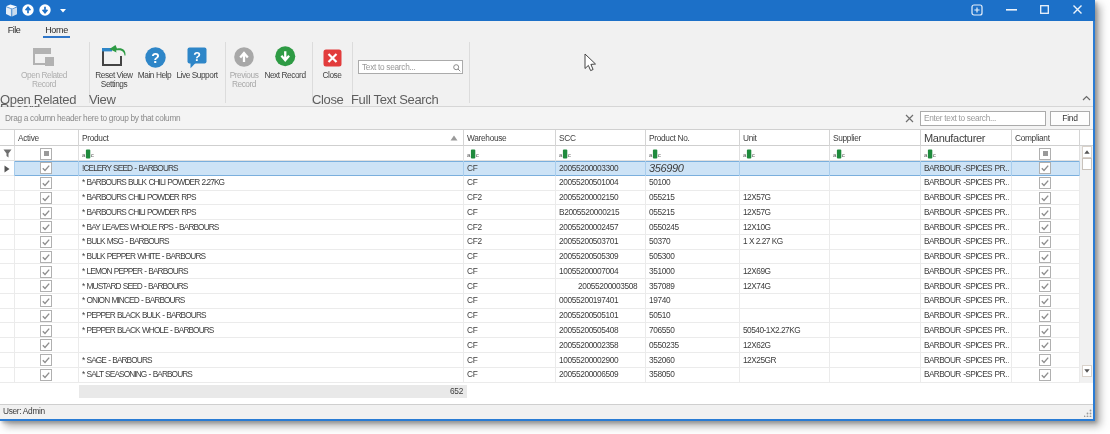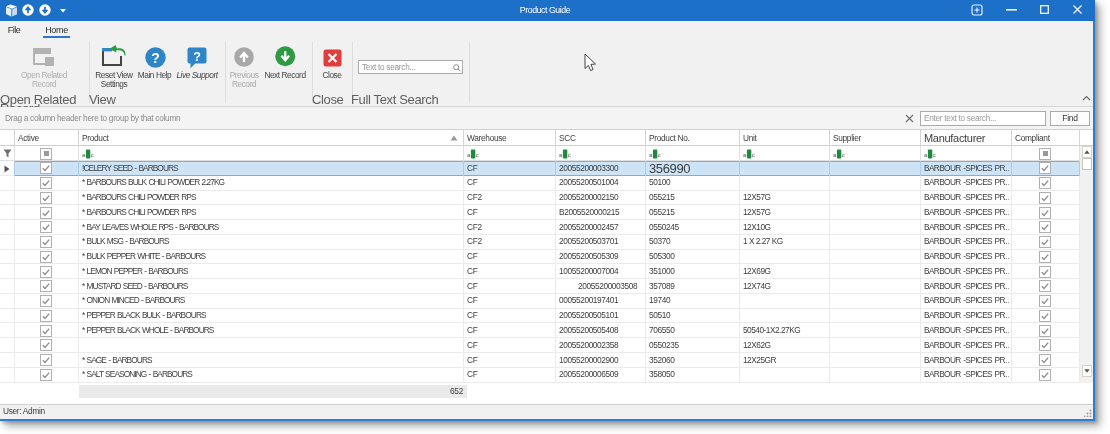--- a/index.html
+++ b/index.html
@@ -26,21 +26,20 @@
 <circle cx="6" cy="6" r="5.7" fill="#fff"></circle>
 <path d="M6 9.2 L6 4.2 M3.6 6.2 L6 3.4 L8.4 6.2" stroke="#1c70c8" stroke-width="1.7" fill="none"></path>
 </svg>
 <svg class="abs" style="left:39px;top:4px" width="12" height="12" viewBox="0 0 12 12">
 <circle cx="6" cy="6" r="5.7" fill="#fff"></circle>
 <path d="M6 2.8 L6 7.8 M3.6 5.8 L6 8.6 L8.4 5.8" stroke="#1c70c8" stroke-width="1.7" fill="none"></path>
 </svg>
 <svg class="abs" style="left:59px;top:8px" width="8" height="5" viewBox="0 0 8 5">
 <polygon points="1,1 7,1 4,4.5" fill="#fff"></polygon>
 </svg>
-<div style="position:absolute;left:395px;top:3px;width:300px;height:15px;text-align:center;color:#ffffff;font-size:8.8px;letter-spacing:-0.45px;line-height:15px;">Product Guide</div>
 <svg class="abs" style="left:971px;top:4px" width="12" height="12" viewBox="0 0 12 12">
 <rect x="1" y="1" width="10" height="10" rx="2" fill="none" stroke="#e8f0fa" stroke-width="1.2"></rect>
 <path d="M6 3.4 L6 8.6 M3.4 6 L8.6 6" stroke="#e8f0fa" stroke-width="1.2"></path>
 </svg>
 <svg class="abs" style="left:1006px;top:9px" width="11" height="2" viewBox="0 0 11 2">
 <rect width="11" height="1.6" fill="#eef4fb"></rect>
     </svg>
 <svg class="abs" style="left:1040px;top:5px" width="9" height="9" viewBox="0 0 9 9">
 <rect x="0.7" y="0.7" width="7.6" height="7.6" fill="none" stroke="#eef4fb" stroke-width="1.3"></rect>
     </svg>
@@ -73,21 +72,21 @@
 <svg class="abs" style="left:144.8px;top:46.6px" width="21" height="21" viewBox="0 0 21 21">
 <circle cx="10.5" cy="10.5" r="10.2" fill="#2e86c8"></circle>
 <text x="10.5" y="15.5" font-size="14" font-weight="bold" fill="#fff" text-anchor="middle" font-family="Liberation Sans">?</text>
 </svg>
 <div class="lbl" style="position:absolute;left:131px;top:70.5px;width:47px;height:10px;">Main Help</div>
 <svg class="abs" style="left:187px;top:47px" width="20" height="22" viewBox="0 0 20 22">
 <rect x="0.5" y="0.5" width="19" height="16" rx="2" fill="#2e86c8"></rect>
 <polygon points="3.5,15 9.5,15 3.5,21.2" fill="#2e86c8"></polygon>
 <text x="10" y="13.5" font-size="12.5" font-weight="bold" fill="#fff" text-anchor="middle" font-family="Liberation Sans">?</text>
 </svg>
-<div class="lbl" style="position:absolute;left:169px;top:70.5px;width:56px;height:10px;font-style:italic;">Live Support</div>
+<div class="lbl" style="position:absolute;left:169px;top:70.5px;width:56px;height:10px;">Live Support</div>
 <div class="cap" style="position:absolute;left:89px;top:95px;width:136px;height:11px;">View</div>
 <svg class="abs" style="left:234px;top:46.6px" width="20" height="20" viewBox="0 0 20 20">
 <circle cx="10" cy="10" r="9.8" fill="#a8a8a8"></circle>
 <path d="M10 15 L10 7.5 M6.2 10.4 L10 6 L13.8 10.4" stroke="#fff" stroke-width="2.3" fill="none"></path>
 </svg>
 <div style="position:absolute;left:223px;top:70.5px;width:42px;height:20px;text-align:center;color:#a8a8a8;font-size:8.3px;letter-spacing:-0.45px;line-height:9.4px;">Previous<br>Record</div>
 <svg class="abs" style="left:275.2px;top:46.4px" width="20.5" height="20.5" viewBox="0 0 20.5 20.5">
 <circle cx="10.25" cy="10.25" r="10" fill="#2e9b44"></circle>
 <path d="M10.25 5.2 L10.25 12.7 M6.4 9.8 L10.25 14.2 L14.1 9.8" stroke="#fff" stroke-width="2.3" fill="none"></path>
 </svg>
@@ -198,21 +197,21 @@
 <svg class="abs" style="left:4px;top:165px" width="6" height="8" viewBox="0 0 6 8">
       <polygon points="0.5,0.5 5.5,4 0.5,7.5" fill="#555"></polygon>
     </svg>
 <svg class="abs" style="left:40px;top:162.2px" width="12" height="12" viewBox="0 0 12 12">
 <rect x="0.5" y="0.5" width="11" height="11" fill="#fff" stroke="#b0b0b0"></rect>
 <path d="M2.8 6.2 L5 8.4 L9.2 3.6" stroke="#8e8e8e" stroke-width="1.4" fill="none"></path>
 </svg>
 <div style="position:absolute;left:82px;top:161.5px;width:379px;height:13.77px;color:#3c3c3c;font-size:8.3px;letter-spacing:-0.9px;word-spacing:0.8px;line-height:13.77px;overflow:hidden;white-space:nowrap;">!CELERY SEED - BARBOURS</div>
 <div style="position:absolute;left:467px;top:161.5px;width:86px;height:13.77px;color:#3c3c3c;font-size:8.3px;letter-spacing:-0.3px;line-height:13.77px;overflow:hidden;white-space:nowrap;">CF</div>
 <div style="position:absolute;left:559px;top:161.5px;width:84px;height:13.77px;color:#3c3c3c;font-size:8.3px;letter-spacing:-0.38px;line-height:13.77px;overflow:hidden;white-space:nowrap;">20055200003300</div>
-<div style="position:absolute;left:649px;top:161.5px;width:88px;height:13.77px;color:#3c3c3c;font-size:13px;letter-spacing:-0.38px;line-height:13.77px;overflow:hidden;white-space:nowrap;">356990</div>
+<div style="position:absolute;left:649px;top:161.5px;width:88px;height:13.77px;color:#3c3c3c;font-size:11px;letter-spacing:-0.38px;line-height:13.77px;overflow:hidden;white-space:nowrap;font-style:italic;">356990</div>
 <div style="position:absolute;left:924px;top:161.5px;width:85px;height:13.77px;color:#3c3c3c;font-size:8.3px;letter-spacing:-0.62px;word-spacing:0.8px;line-height:13.77px;overflow:hidden;white-space:nowrap;">BARBOUR -SPICES PR…</div>
 <svg class="abs" style="left:1039px;top:162.2px" width="12" height="12" viewBox="0 0 12 12">
 <rect x="0.5" y="0.5" width="11" height="11" fill="#fff" stroke="#b0b0b0"></rect>
 <path d="M2.8 6.2 L5 8.4 L9.2 3.6" stroke="#8e8e8e" stroke-width="1.4" fill="none"></path>
 </svg>
 <div style="position:absolute;left:14px;top:161px;width:1px;height:14.77px;background:#a9cdec;"></div>
 <div style="position:absolute;left:78px;top:161px;width:1px;height:14.77px;background:#a9cdec;"></div>
 <div style="position:absolute;left:463px;top:161px;width:1px;height:14.77px;background:#a9cdec;"></div>
 <div style="position:absolute;left:555px;top:161px;width:1px;height:14.77px;background:#a9cdec;"></div>
 <div style="position:absolute;left:645px;top:161px;width:1px;height:14.77px;background:#a9cdec;"></div>

